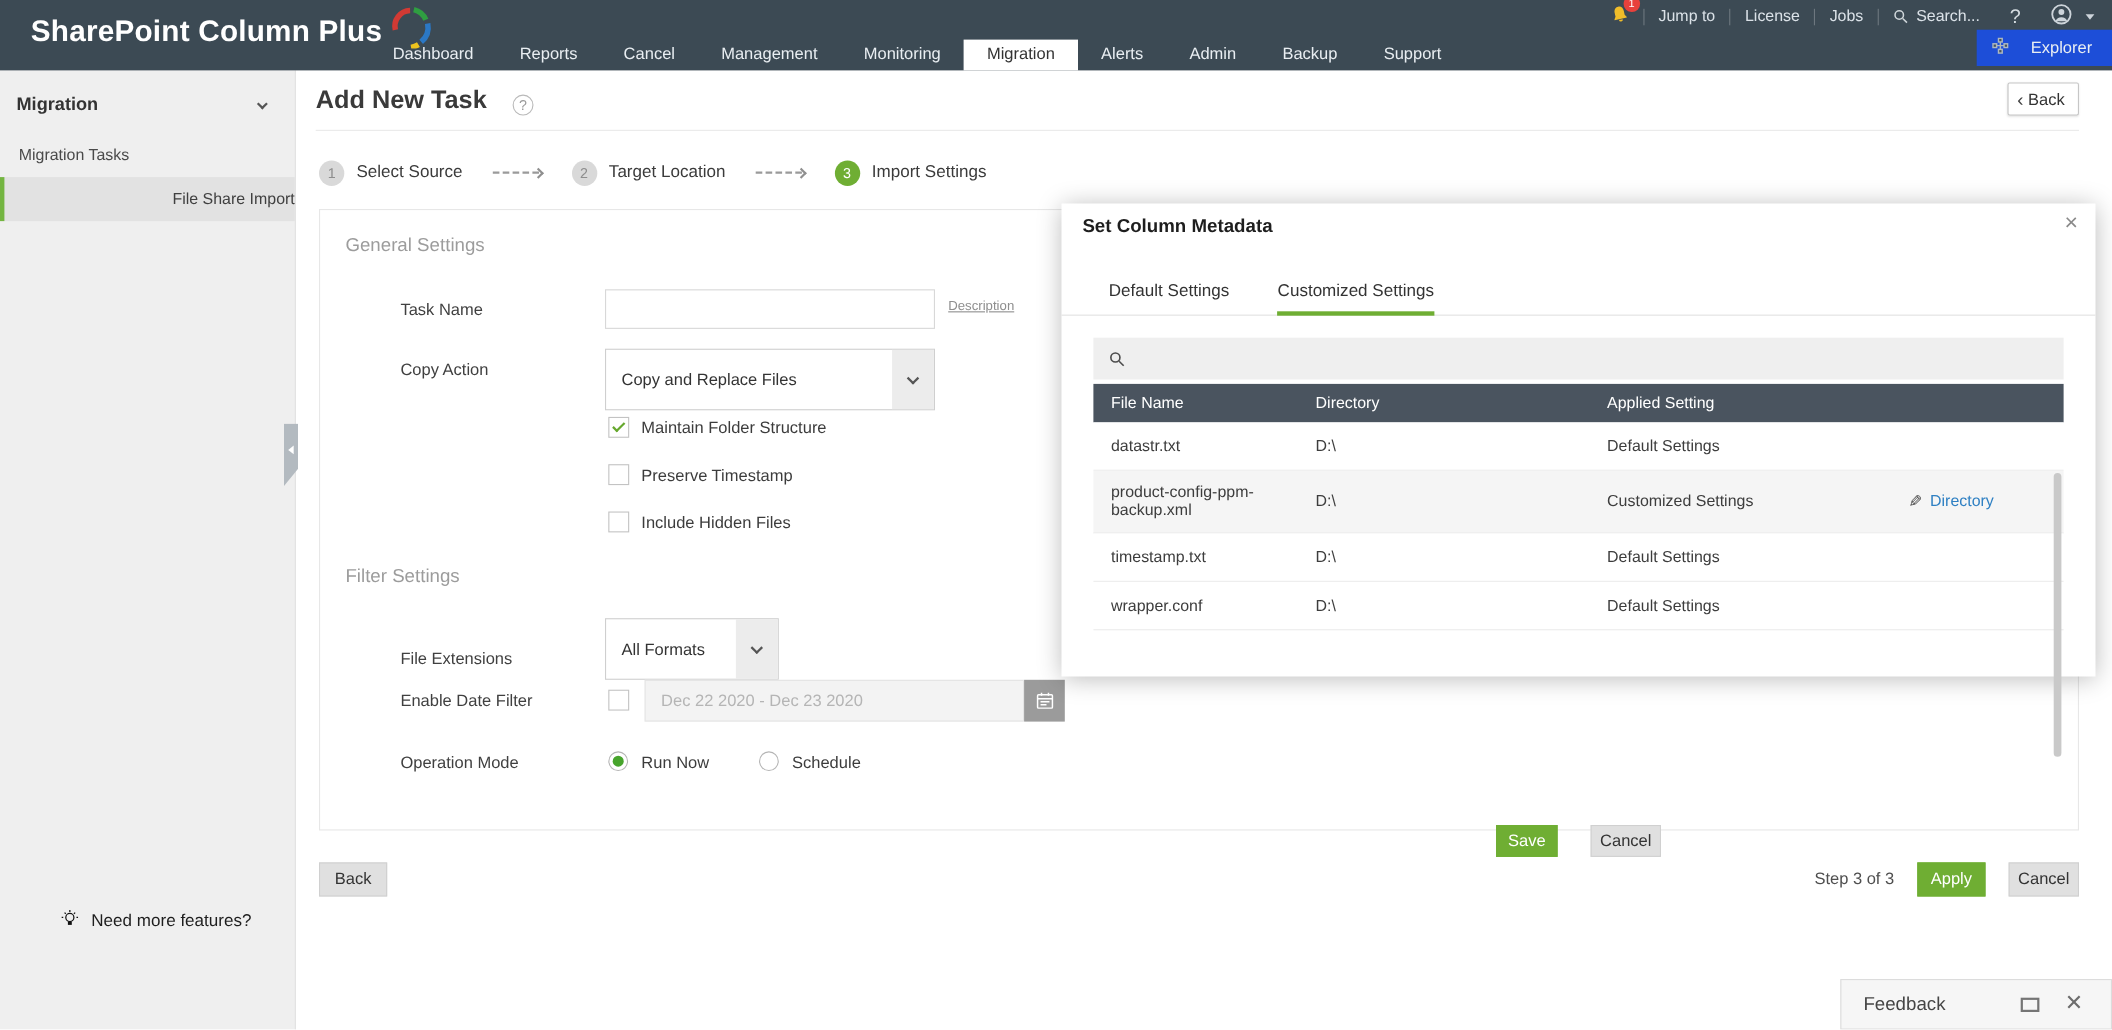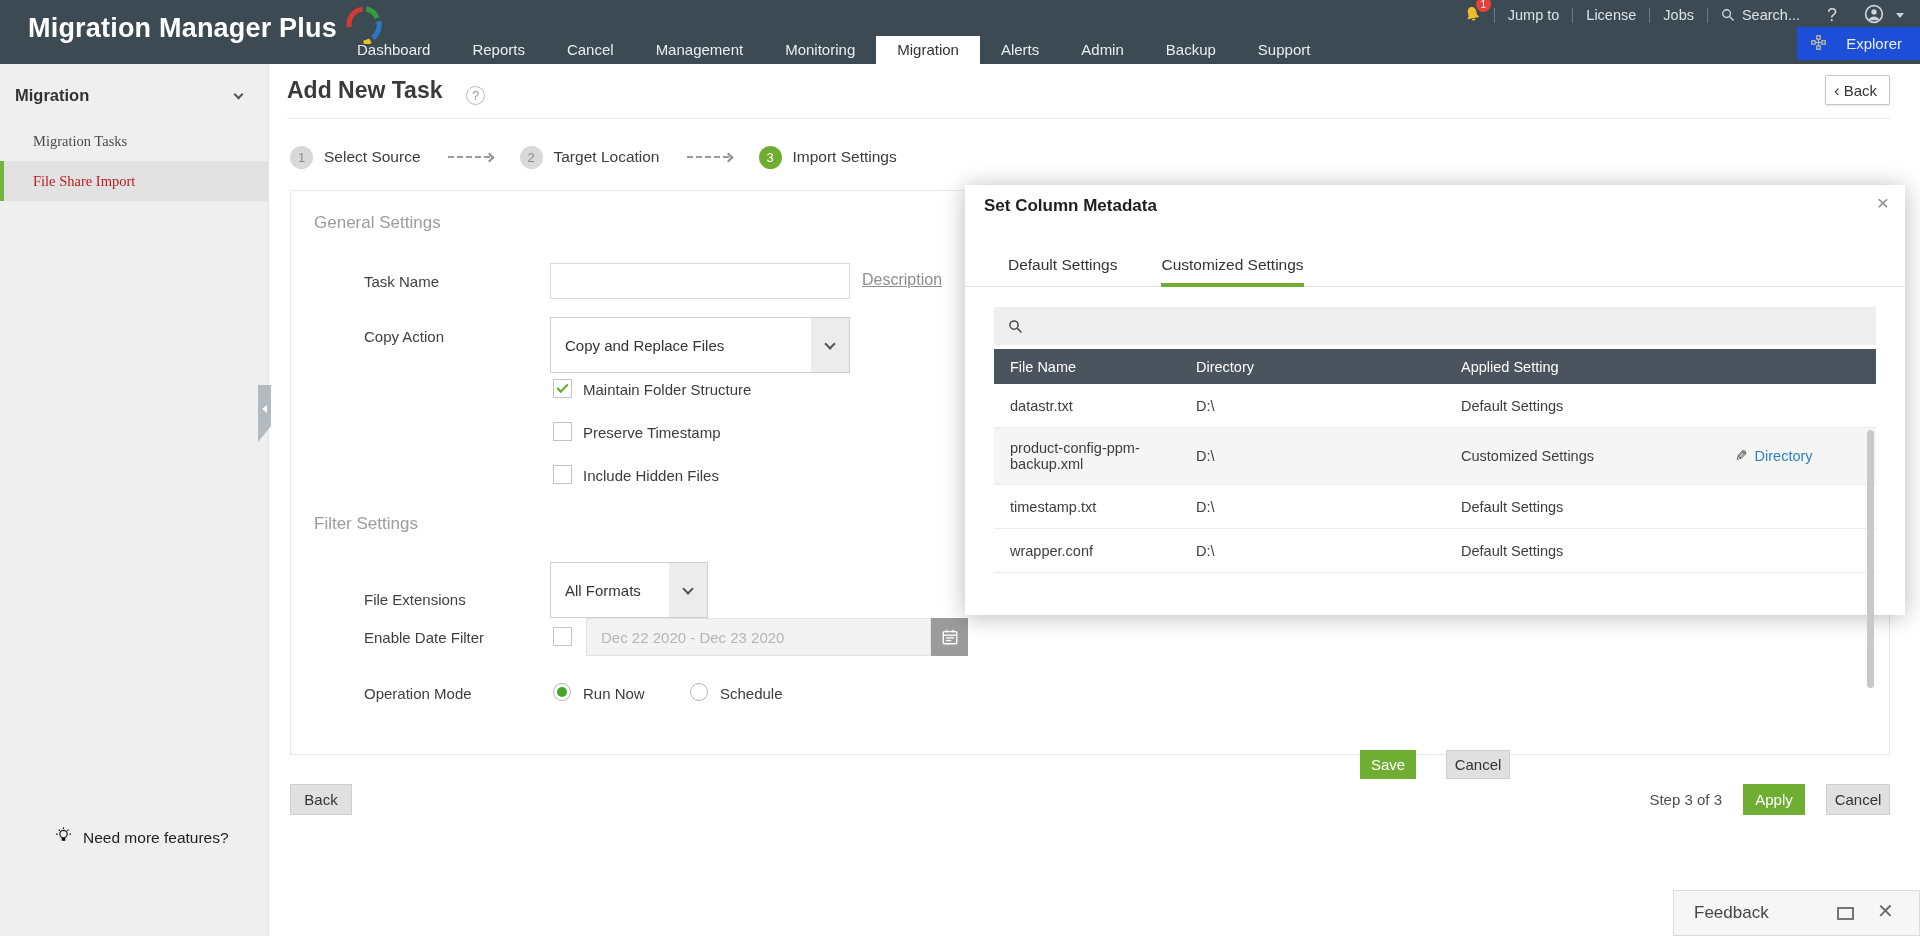--- a/index.html
+++ b/index.html
@@ -28,23 +28,23 @@
   .explorer { position:absolute; right:0; bottom:4px; height:33px; background:#1d4ed8; display:flex;
               align-items:center; gap:20px; padding:0 18px 0 14px; color:#e9eef2; font-size:15px; }
 
   
   .sidebar { position:absolute; left:0; top:64px; width:269px; bottom:0; background:#efefef;
              border-right:1px solid #e2e2e2; }
   .sb-head { display:flex; align-items:center; justify-content:space-between; padding:22px 26px 16px 15px;
              font-size:16.5px; font-weight:700; color:#333; }
   .chev { display:inline-block; width:7px; height:7px; border-right:2px solid #555; border-bottom:2px solid #555;
           transform:rotate(45deg); margin-top:-3px; }
-  .sb-item { height:40px; display:flex; align-items:center; padding-left:29px; font-size:14.5px; color:#4a4a4a;
-             border-left:4px solid transparent;font-family:Liberation Serif, serif; }
-  .sb-item.active { background:#e2e2e2; border-left-color:#74b541; color:#b91c1c; }
+  .sb-item { height:40px; display:flex; align-items:center; padding-left:13px; font-size:14.5px; color:#4a4a4a;
+             border-left:4px solid transparent; }
+  .sb-item.active { background:#e2e2e2; border-left-color:#74b541; color:#404040;justify-content:flex-end; }
   .sb-foot { position:absolute; left:0; right:0; top:762px; display:flex; align-items:center; gap:11px;
              padding-left:55px; font-size:15.5px; color:#1e1e1e; }
   .collapse-handle { position:absolute; left:258px; top:385px; width:13px; height:57px; background:#b3bac0;
                      clip-path:polygon(0 0,100% 0,100% 72%,0 100%); z-index:45; display:flex; align-items:center;
                      justify-content:center; }
   .collapse-arrow { width:0; height:0; border-top:4px solid transparent; border-bottom:4px solid transparent;
                     border-right:5px solid #fff; margin-bottom:10px; }
 
   
   .main { position:absolute; left:270px; top:64px; right:0; bottom:0; background:#fff; }
@@ -66,21 +66,21 @@
   .dash { width:42px; border-top:2px dashed #9a9a9a; margin-right:-4px; }
   .chev-r { width:7px; height:7px; border-top:2px solid #8f8f8f; border-right:2px solid #8f8f8f;
             transform:rotate(45deg); }
 
   .panel { position:absolute; left:20px; top:126px; width:1600px; height:565px; border:1px solid #e7e7e7;
            background:#fff; }
   .section-title { position:absolute; left:23px; font-size:17px; color:#9c9c9c; }
   .form-label { position:absolute; left:73px; font-size:15px; color:#404040; }
   .text-input { position:absolute; left:259px; width:300px; height:36px; border:1px solid #d8d8d8;
                 font-size:15px; padding:0 10px; color:#333; outline:none; font-family:"Liberation Sans",sans-serif; }
-  .desc-link { position:absolute; left:571px; top:80px; font-size:16px; color:#8e8e8e;
+  .desc-link { position:absolute; left:571px; top:80px; font-size:12px; color:#8e8e8e;
                text-decoration:underline; }
   .select { position:absolute; left:259px; height:56px; border:1px solid #cfcfcf; background:#fff;
             display:flex; align-items:center; font-size:15px; color:#333; }
   .select .sel-text { padding:0 14px; flex:1; }
   .sel-chev-zone { width:38px; align-self:stretch; display:flex; align-items:center; justify-content:center;
                    background:#ececec; }
   .sel-chev { width:8px; height:8px; border-right:2px solid #555; border-bottom:2px solid #555;
               transform:rotate(45deg); margin-top:-3px; }
   .checkbox { position:absolute; left:262px; width:19px; height:19px; border:1px solid #c3c3c3; background:#fff; }
   .checkbox .check { position:absolute; left:3px; top:4px; width:11px; height:6px; border-left:2px solid #66a82d;
@@ -139,21 +139,21 @@
               border:1px solid #dcdcdc; z-index:70; }
   .fb-label { position:absolute; left:20px; top:12px; font-size:17px; color:#454545; }
   .fb-max { position:absolute; left:163px; top:16px; width:17px; height:13px; border:2px solid #757575; }
   .fb-close { position:absolute; left:203px; top:8px; font-size:20px; color:#6d6d6d; }
 </style>
 </head>
 <body>
 
 <div class="topbar">
   <div class="logo">
-    <span>Migration Manager Plus</span>
+    <span>SharePoint Column Plus</span>
     <span class="logo-swoosh">
       <svg width="44" height="42" viewBox="0 0 50 50">
         <path d="M10 30 A17 17 0 0 1 26 9" fill="none" stroke="#d23a34" stroke-width="6"></path>
         <path d="M30 8 A19 19 0 0 1 43 19" fill="none" stroke="#2f9e41" stroke-width="6"></path>
         <path d="M45 23 A21 21 0 0 1 38 43" fill="none" stroke="#2b78c5" stroke-width="6"></path>
         <path d="M35 46 A23 23 0 0 1 27 49" fill="none" stroke="#edc31e" stroke-width="6"></path>
       </svg>
     </span>
   </div>
 

